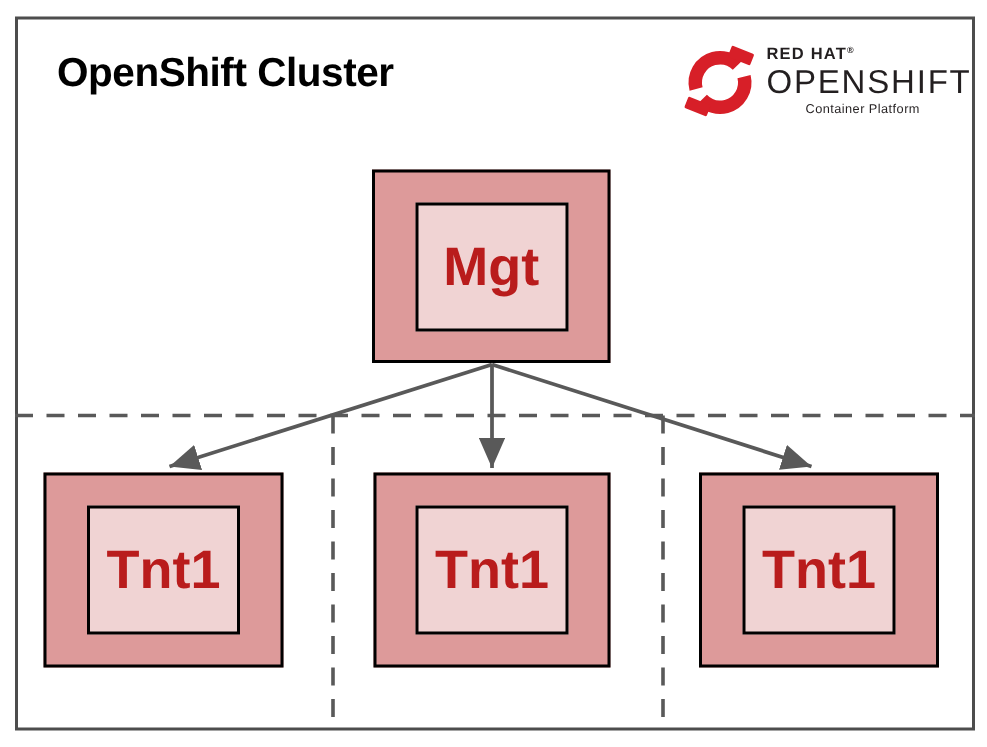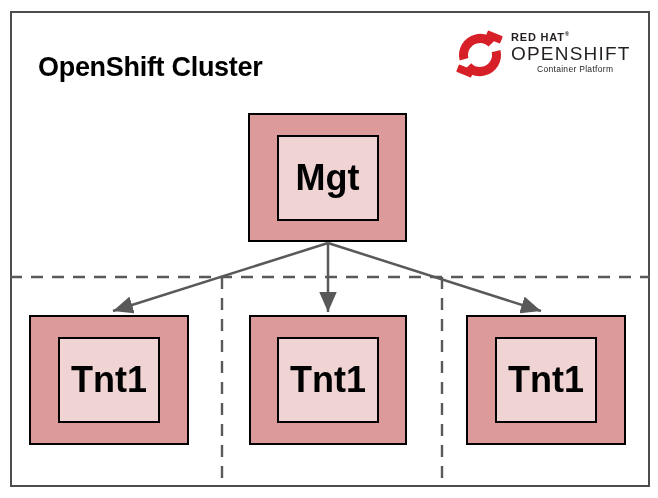--- a/index.html
+++ b/index.html
@@ -15,42 +15,42 @@
   body{font-family:"Liberation Sans", sans-serif;background:#ffffff;}
   .canvas{
     position:relative;width:658px;height:498px;background:#ffffff;overflow:hidden;
   }
   .frame{
     position:absolute;left:10px;top:11px;width:640px;height:476px;
     border:2px solid var(--frame-border);background:#ffffff;
   }
   .title{
     position:absolute;left:38px;top:33px;
-    font-size:27px;font-weight:bold;color:#000;letter-spacing:-0.3px;margin-top:19px;
+    font-size:27px;font-weight:bold;color:#000;letter-spacing:-0.3px;
   }
   
   .logo{position:absolute;left:455px;top:28px;display:flex;align-items:flex-start;}
   .logo-icon{width:52px;height:52px;display:block;}
   .logo-icon .ring{fill:none;stroke:var(--accent-red);}
   .logo-icon .tab{fill:var(--accent-red);}
   .logo-text{margin-left:4px;line-height:1;color:var(--logo-text);}
   .logo-brand{font-size:11px;font-weight:bold;letter-spacing:0.8px;margin-top:3px;}
   .logo-brand sup{font-size:6px;}
-  .logo-product{font-size:19px;font-weight:400;letter-spacing:1.2px;margin-top:1px;}
+  .logo-product{font-size:22px;font-weight:400;letter-spacing:1.2px;margin-top:1px;}
   .logo-sub{font-size:8.5px;letter-spacing:0.3px;margin-top:2px;margin-left:26px;}
   
   .node{
     position:absolute;display:flex;align-items:center;justify-content:center;
     background:var(--node-outer-fill);border:2px solid var(--node-border);
   }
   .node-inner{
     width:102px;height:86px;display:flex;align-items:center;justify-content:center;
     background:var(--node-inner-fill);border:2px solid var(--node-border);
   }
-  .node-label{font-size:36px;font-weight:bold;color:#000000;}
+  .node-label{font-size:36px;font-weight:bold;color:#b91c1c;}
   .node-mgt{left:248px;top:113px;width:159px;height:129px;}
   .node-tnt-0{left:29px;top:315px;width:160px;height:130px;}
   .node-tnt-1{left:249px;top:315px;width:158px;height:130px;}
   .node-tnt-2{left:466px;top:315px;width:160px;height:130px;}
   
   .connector-layer{
     position:absolute;left:0;top:0;width:658px;height:498px;pointer-events:none;
   }
   .connector-layer .dash{
     stroke:var(--line-color);stroke-width:2.4;stroke-dasharray:12 9;fill:none;

